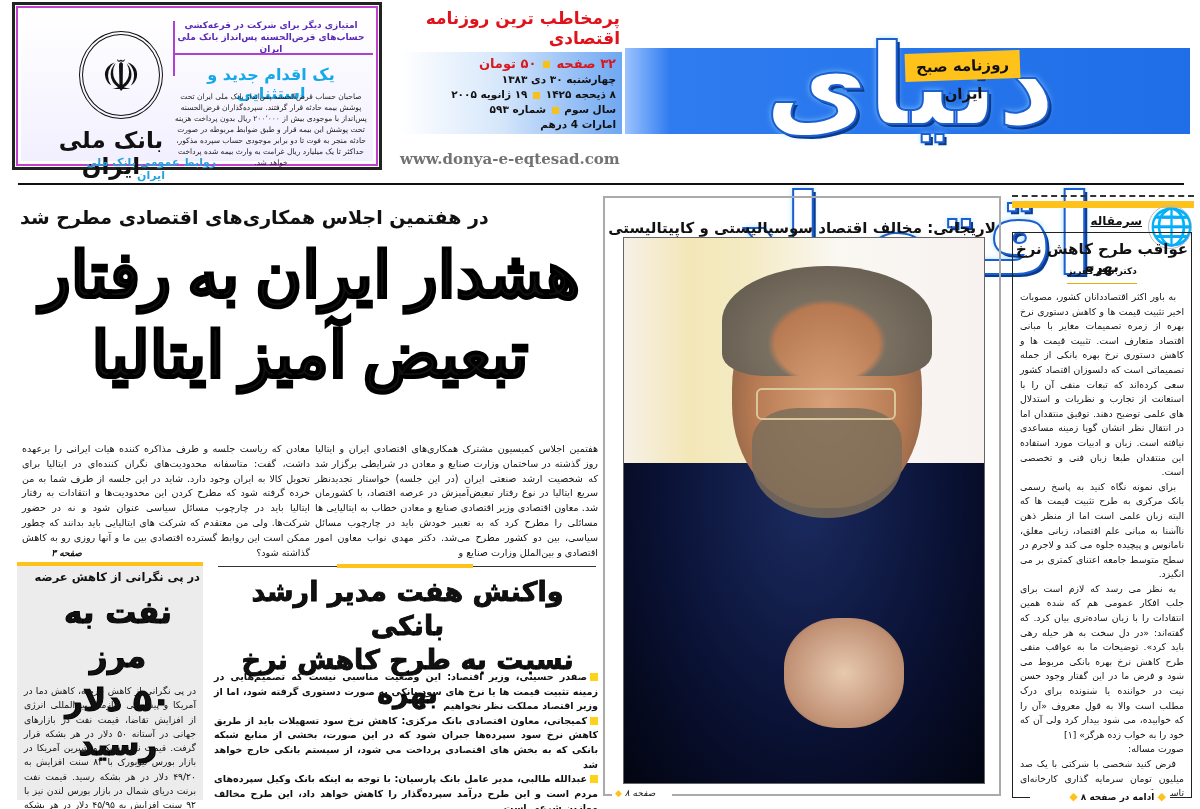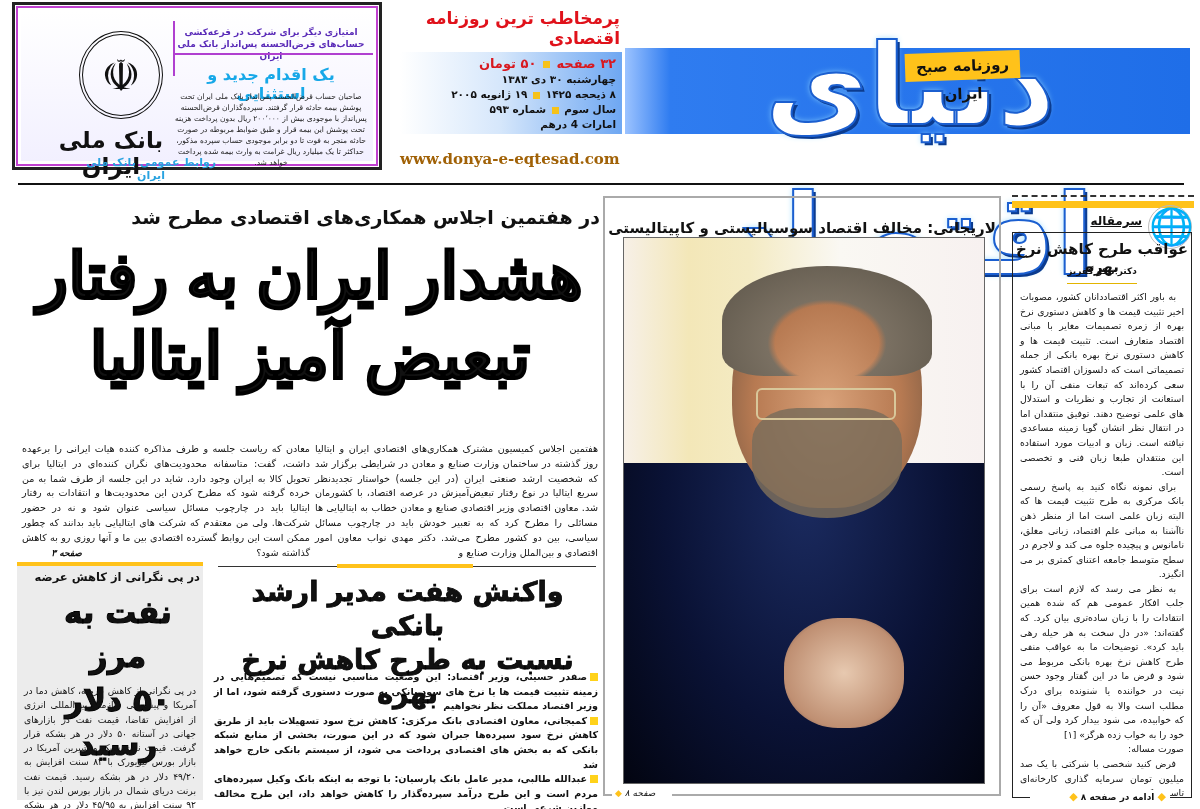--- a/index.html
+++ b/index.html
@@ -21,37 +21,37 @@
 
   .slogan { left: 395px; top: 8px; width: 225px; direction: rtl; text-align: right;
     color: #e0121b; font-weight: bold; font-size: 17px; }
   .info-box { left: 400px; top: 52px; width: 222px; height: 82px;
     background: linear-gradient(to right, #ffffff 0%, #d6e7fb 45%, #6ea7f2 100%);
     direction: rtl; text-align: right; padding: 3px 6px 0 0; }
   .info-box .l1 { font-size: 13px; font-weight: bold; color: #111; line-height: 17px; }
   .info-box .l1 .red { color: #d81920; }
   .info-box .ln { font-size: 10.5px; font-weight: bold; line-height: 15px; color: #111; }
   .sq { display: inline-block; width: 7px; height: 7px; background: #f6c21a; margin: 0 2px; vertical-align: middle; }
-  .url { left: 400px; top: 150px; width: 222px; text-align: left; color: #a16207;
+  .url { left: 400px; top: 150px; width: 222px; text-align: left; color: #737373;
     font-family: "DejaVu Serif", serif; font-weight: bold; font-size: 15px; }
 
   
   .ad { left: 12px; top: 2px; width: 370px; height: 168px; border: 3px solid #222;
     outline: 2px solid #c040d0; outline-offset: -6px; background: #fff; }
   .ad-inner { position: absolute; left: 6px; top: 6px; right: 6px; bottom: 6px;
     background: linear-gradient(#ffffff, #f2f0ff); }
   .ad-emblem { left: 58px; top: 20px; width: 84px; height: 88px; border-radius: 50%;
     border: 4px double #111; display: flex; align-items: center; justify-content: center;
     font-size: 44px; font-weight: bold; color: #111; }
   .ad-bankname { left: 20px; top: 116px; width: 140px; text-align: center; font-size: 23px; font-weight: bold;
     direction: rtl; color: #111; }
   .ad-pr { left: 20px; top: 145px; width: 140px; text-align: center; font-size: 11px; color: #29a3e0;
     direction: rtl; font-weight: bold; margin-left: 40px; }
   .ad-top { left: 150px; top: 8px; width: 200px; direction: rtl; text-align: center;
-    color: #5a2bb8; font-size: 9px; font-weight: bold; line-height: 12px; margin-top: 7px; }
+    color: #5a2bb8; font-size: 9px; font-weight: bold; line-height: 12px; }
   .ad-vline { left: 152px; top: 10px; width: 2px; height: 55px; background: #b040d0; }
   .ad-hline { left: 152px; top: 42px; width: 200px; height: 2px; background: #b040d0; }
   .ad-title { left: 150px; top: 54px; width: 200px; direction: rtl; text-align: center;
     color: #17a8e8; font-size: 16px; font-weight: bold; }
   .ad-body { left: 150px; top: 80px; width: 200px; direction: rtl; text-align: center;
     color: #222; font-size: 7.5px; line-height: 11px; }
 
   .top-rule { left: 18px; top: 183px; width: 1166px; height: 2px; background: #111; }
 
   
@@ -89,24 +89,24 @@
   .ph-beard { position: absolute; left: 128px; top: 170px; width: 150px; height: 110px; border-radius: 30% 30% 50% 50%;
     background: #7b6d5b; opacity: 0.85; }
   .ph-glasses { position: absolute; left: 132px; top: 150px; width: 140px; height: 32px;
     border: 2px solid #d8c79a; border-radius: 6px; }
   .ph-hand { position: absolute; left: 160px; top: 380px; width: 120px; height: 110px; border-radius: 45%;
     background: radial-gradient(ellipse, #e7c9b0 0%, #bf8f72 70%, #3a2a30 100%); }
   .ph-page { left: 612px; top: 788px; width: 60px; direction: rtl; text-align: left;
     font-size: 9px; font-style: italic; background: #fff; padding: 0 3px; }
 
   
-  .kicker { left: 20px; top: 206px; width: 580px; direction: rtl; text-align: right;
+  .kicker { left: 20px; top: 206px; width: 580px; direction: rtl; text-align: left;
     font-size: 19px; font-weight: bold; }
   .headline { left: 20px; top: 236px; width: 580px; direction: rtl; text-align: center;
-    font-family: Liberation Sans, sans-serif; font-weight: bold; font-size: 64px; line-height: 80px;
+    font-family: Liberation Serif, serif; font-weight: bold; font-size: 64px; line-height: 80px;
     letter-spacing: -1px; -webkit-text-stroke: 2px #000; }
   .lead-col { top: 442px; direction: rtl; text-align: justify; font-size: 9.6px; line-height: 14.8px; }
   .lead-r { left: 315px; width: 283px; }
   .lead-l { left: 22px; width: 288px; }
   .lead-page { left: 22px; top: 548px; width: 60px; direction: rtl; text-align: right; font-size: 9px; font-weight: bold; font-style: italic; }
 
   
   .oil-box { left: 17px; top: 564px; width: 186px; height: 236px; background: #ececec; }
   .oil-top { left: 17px; top: 562px; width: 186px; height: 4px; background: #ffc21a; }
   .oil-kicker { left: 20px; top: 570px; width: 180px; direction: rtl; text-align: right; font-size: 11.5px; font-weight: bold; }

